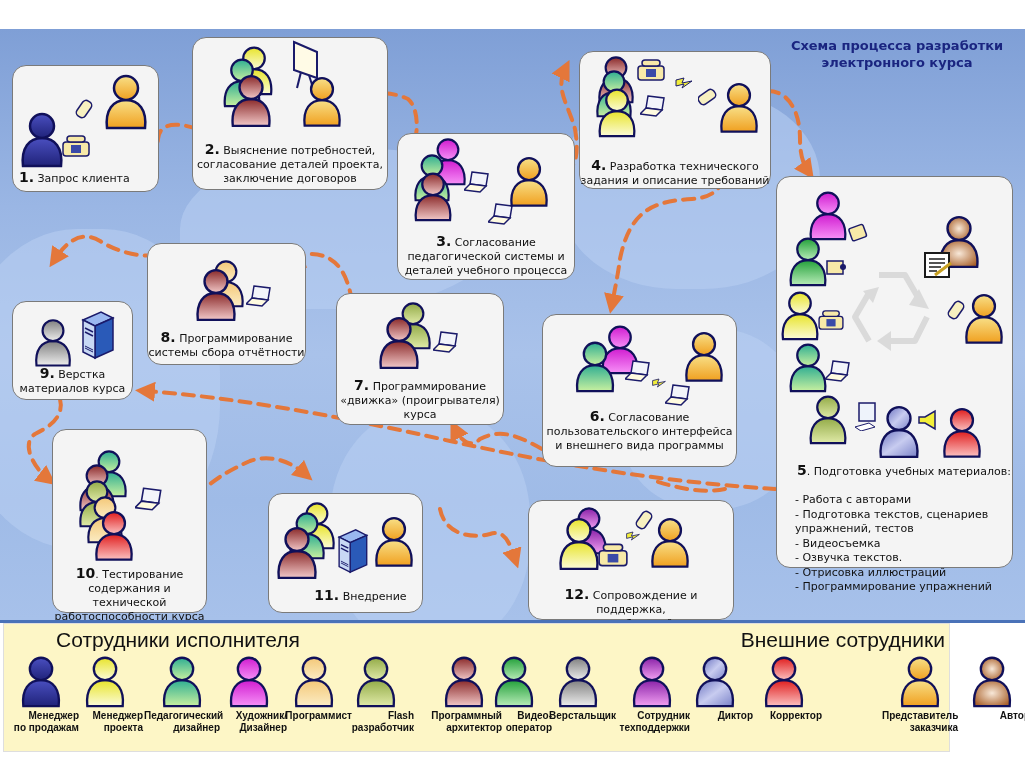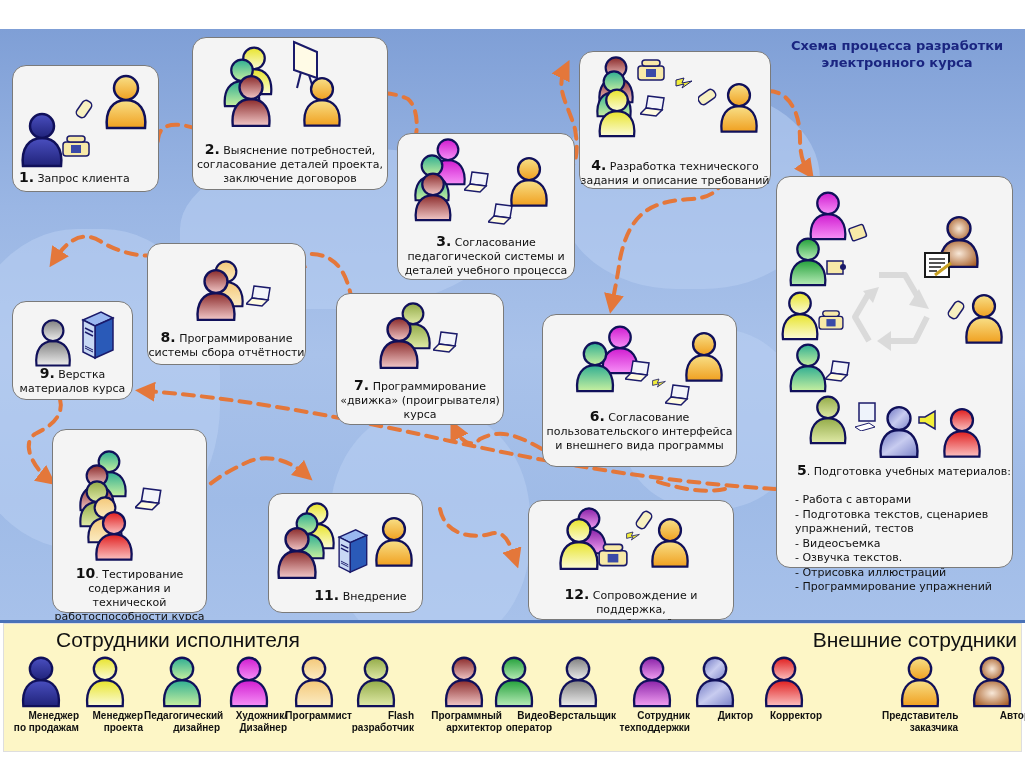--- a/index.html
+++ b/index.html
@@ -9,21 +9,21 @@
   .land{position:absolute;background:rgba(185,208,242,0.55);border-radius:45%;}
   #title{position:absolute;left:782px;top:8px;width:230px;text-align:center;font-family:"DejaVu Sans",sans-serif;font-weight:bold;font-size:13px;line-height:17px;color:#1a2580;}
   .card{position:absolute;background:#f4f4f4;border:1.5px solid #7a7a7a;border-radius:14px;box-sizing:border-box;}
   .cap{position:absolute;left:0;right:0;text-align:center;font-size:11px;line-height:14px;color:#111;}
   .cap b{font-size:14px;}
   .cap.left{text-align:left;padding-left:6px;}
   .person{position:absolute;}
   .dev{position:absolute;}
   #flow{position:absolute;left:0;top:0;width:1025px;height:591px;pointer-events:none;}
   #sep{position:absolute;left:0;top:620px;width:1025px;height:3px;background:#4a72b8;}
-  #legend{position:absolute;left:3px;top:623px;width:1019px;height:129px;background:#fdf6c6;border:1px solid #dedede;box-sizing:border-box;}
+  #legend{position:absolute;left:3px;top:623px;width:947px;height:129px;background:#fdf6c6;border:1px solid #dedede;box-sizing:border-box;}
   .lh{position:absolute;top:4px;font-family:"Liberation Sans",sans-serif;font-size:21px;color:#111;}
   .li{position:absolute;top:30px;width:76px;text-align:right;font-weight:bold;}
   .li .lab{font-family:"Liberation Sans",sans-serif;font-size:10px;line-height:12px;color:#111;margin-top:2px;}
   .li svg{display:block;margin:0 auto;}
   .list5{position:absolute;left:18px;font-size:11px;line-height:14.5px;color:#111;}
 </style>
 </head>
 <body>
 
 <div id="canvas">

